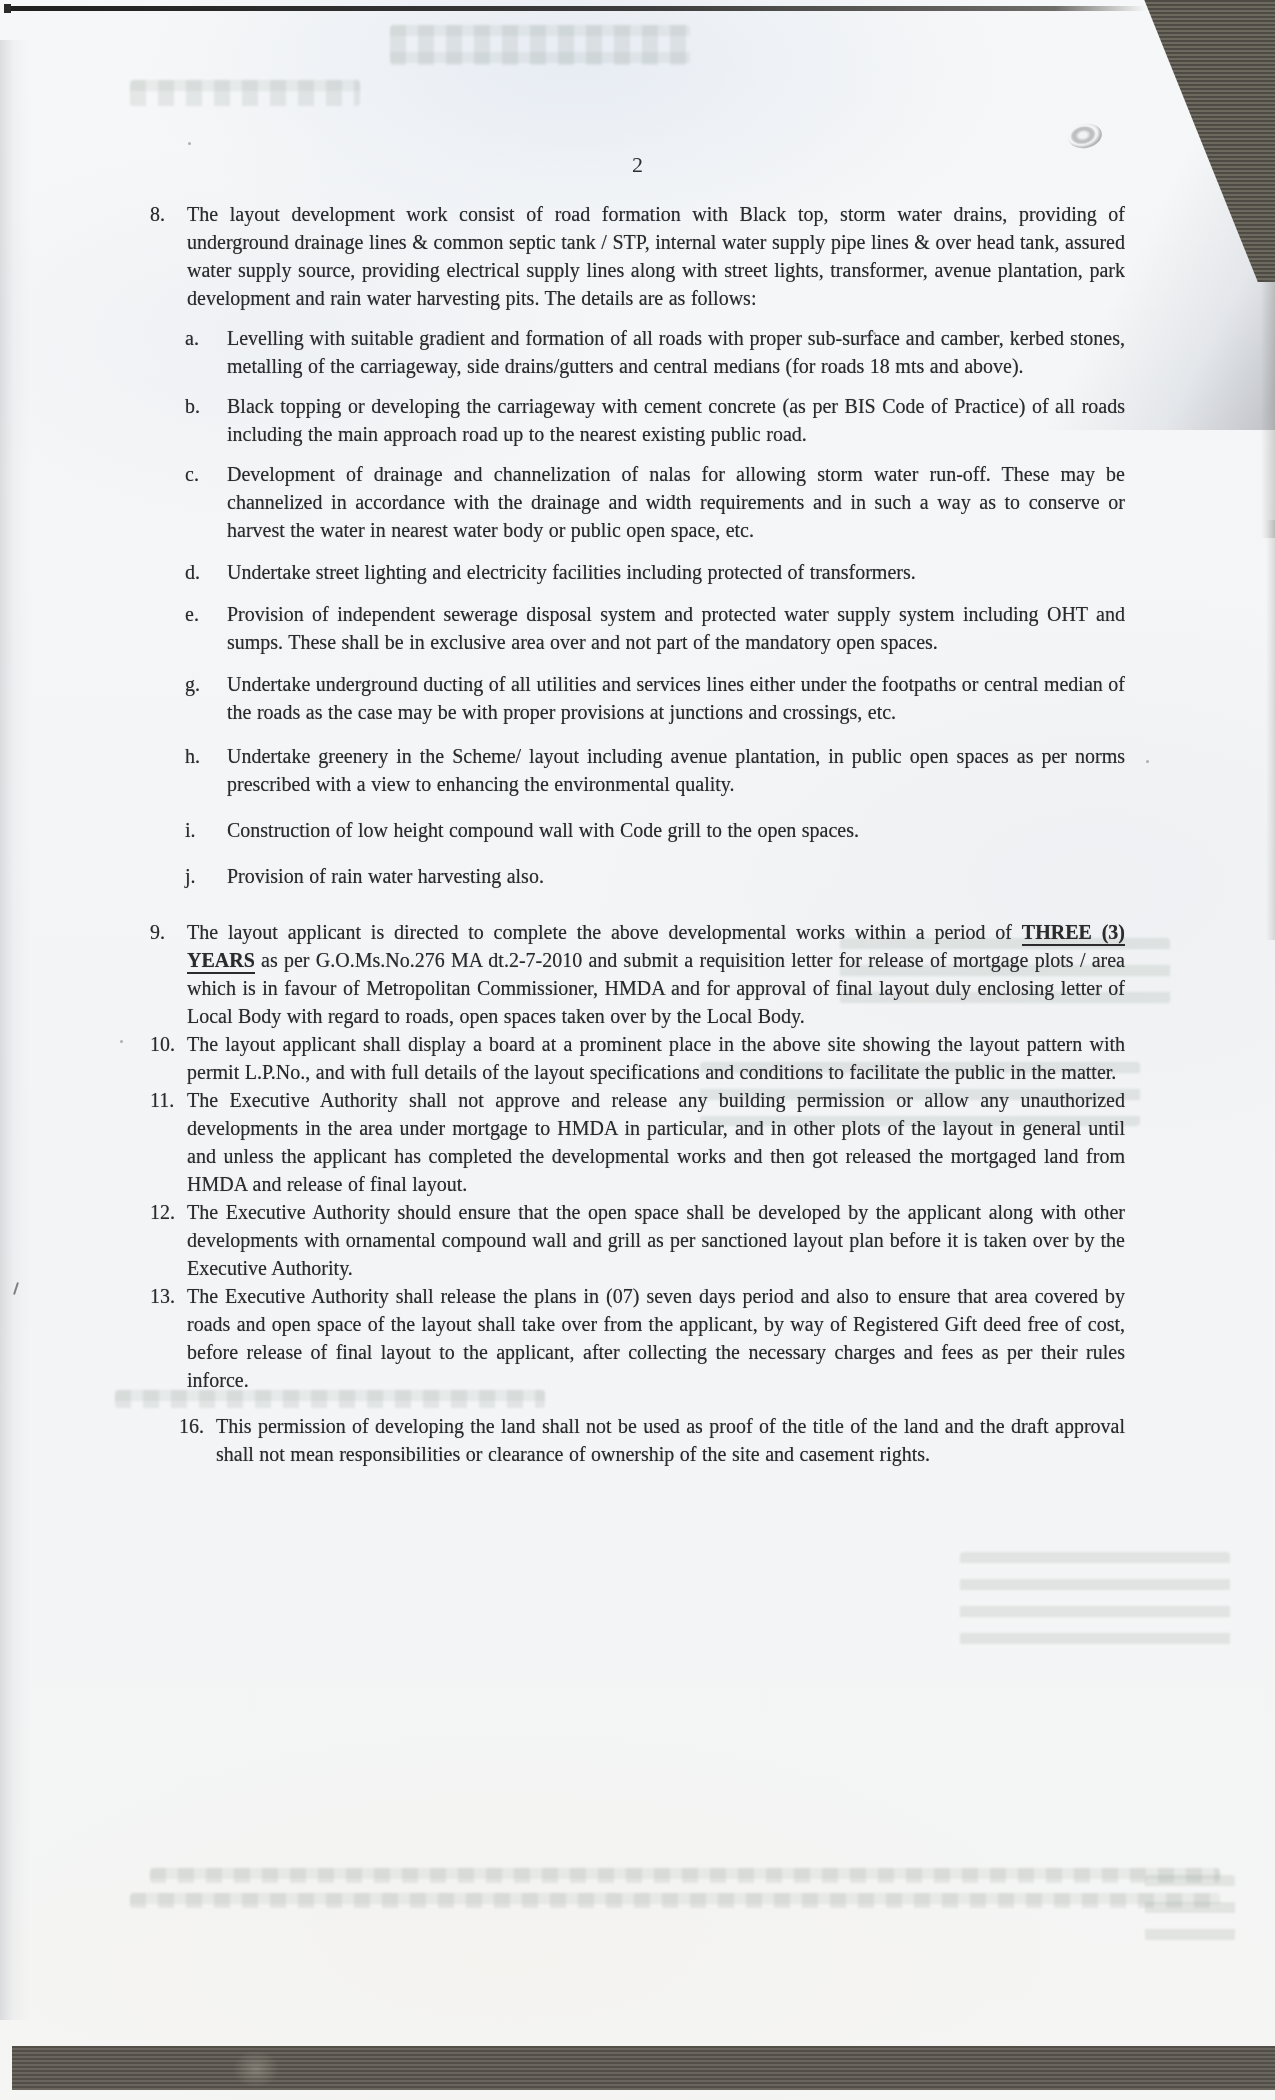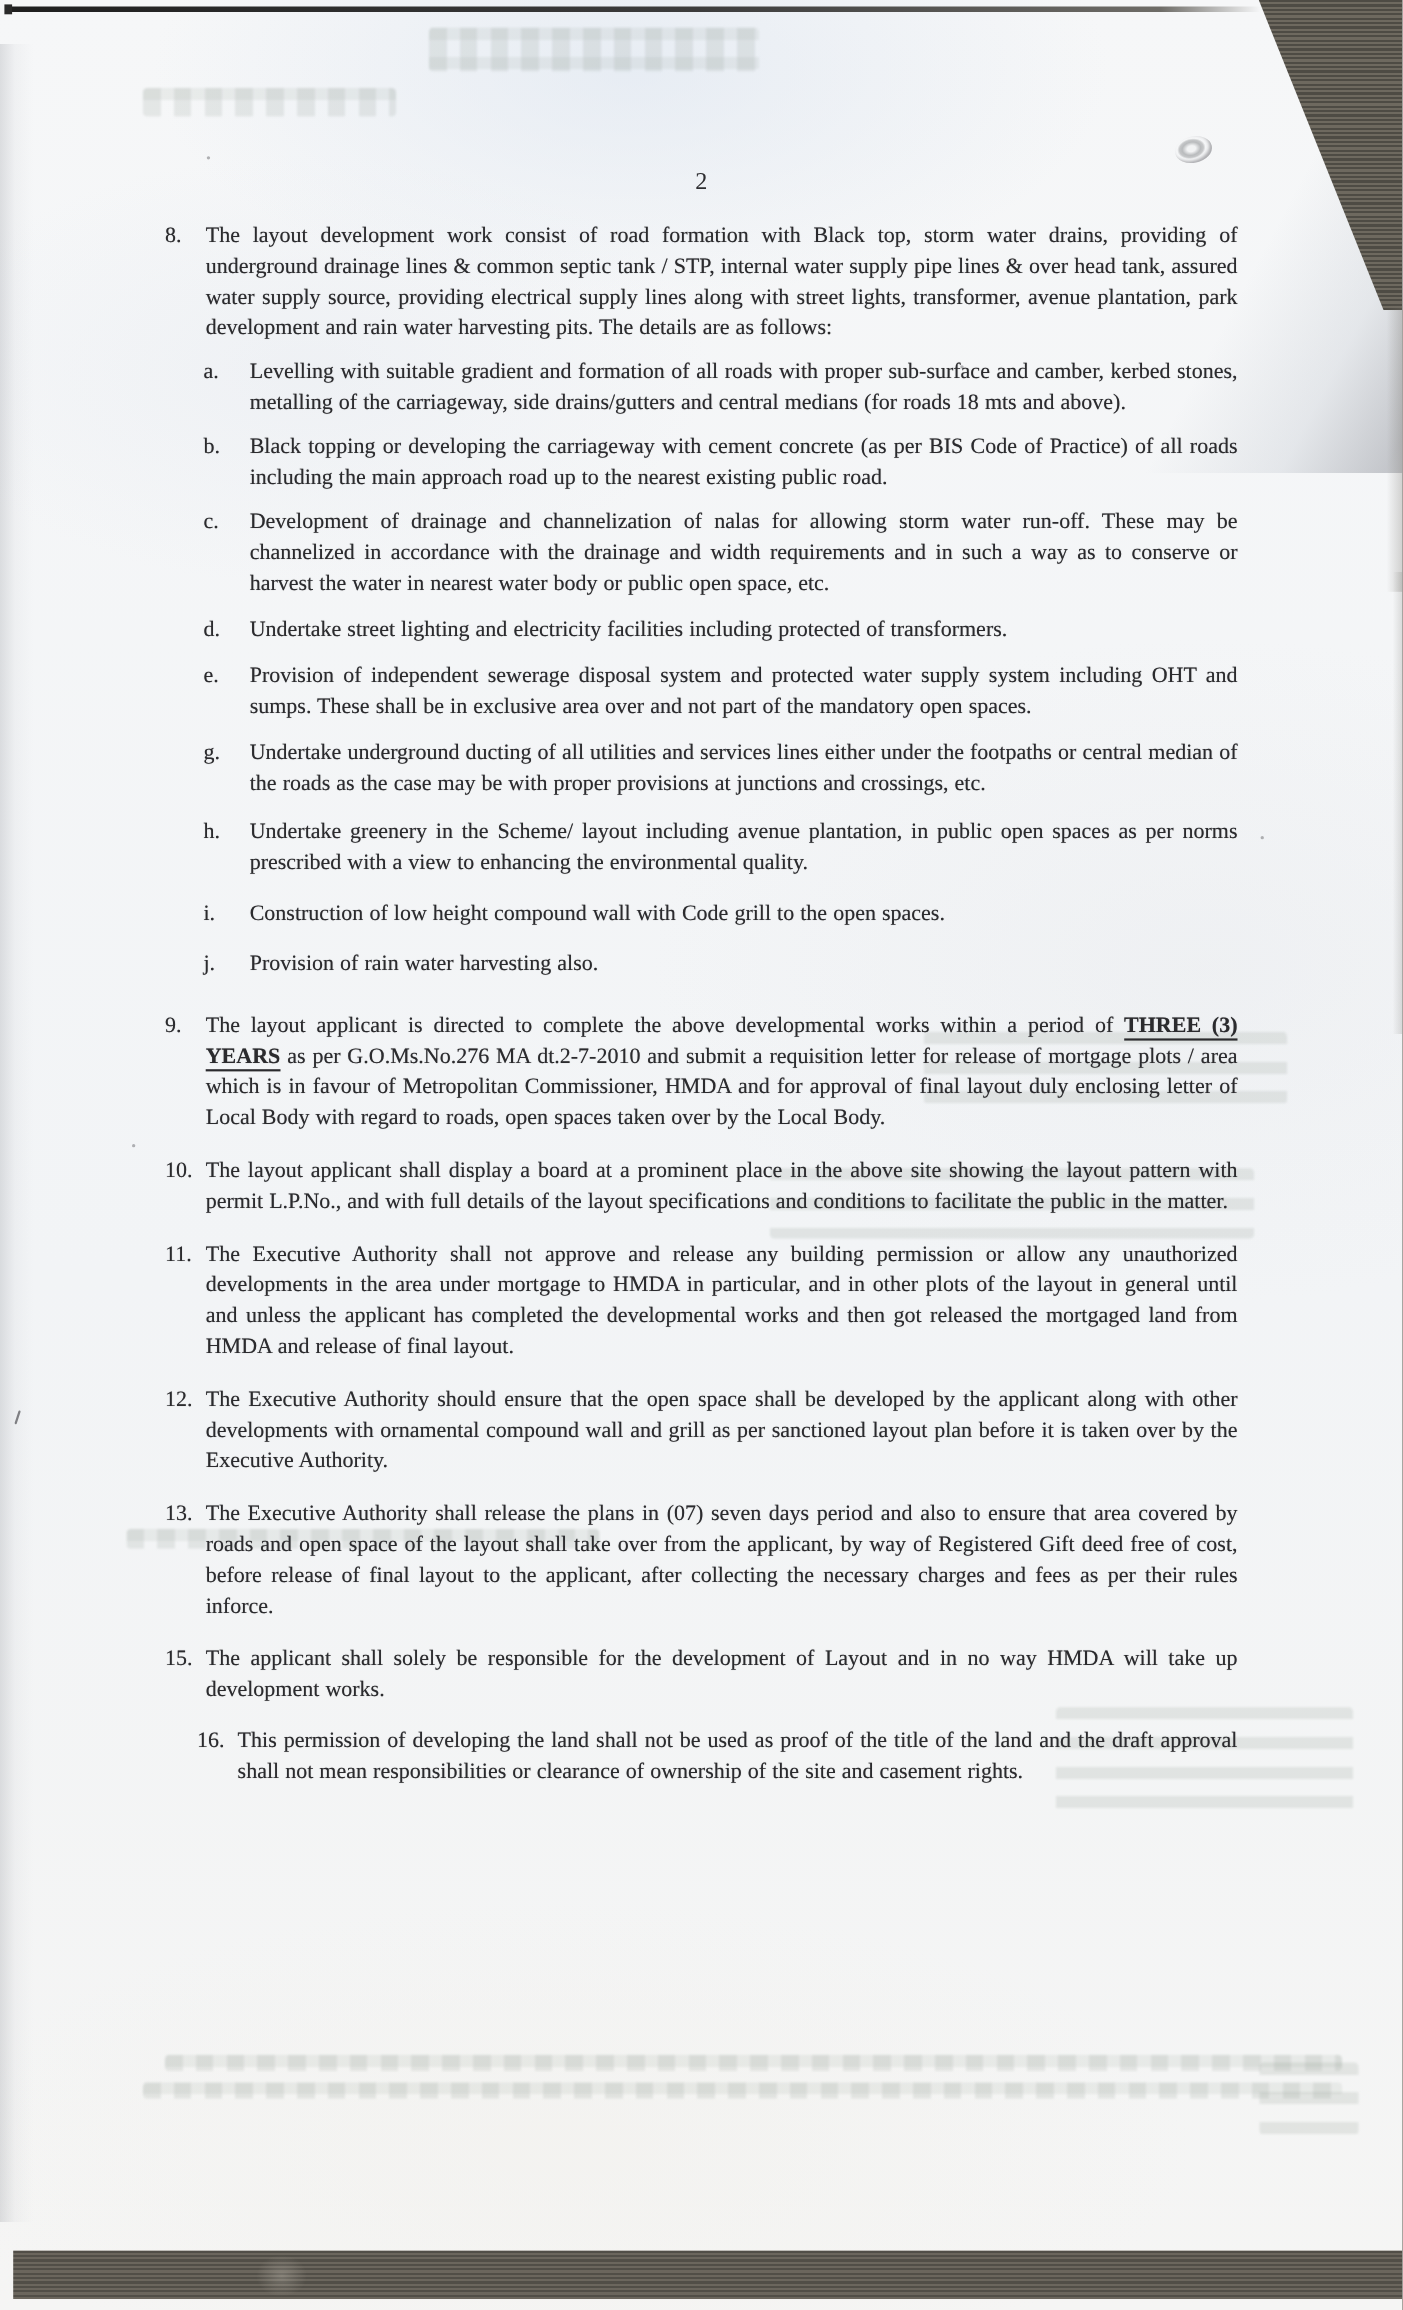--- a/index.html
+++ b/index.html
@@ -52,21 +52,21 @@
   .item{display:flex;align-items:flex-start;font-size:20px;line-height:28px;
     text-shadow:0 0 .7px rgba(43,43,46,.55);word-spacing:.5px;}
   .item .num{flex:0 0 37px;}
   .item .body{flex:1;text-align:justify;}
   .sub{margin-left:35px;}
   .sub .num{flex:0 0 42px;}
   .g-sub1{margin-top:12px;}
   .g-sub2{margin-top:14px;}
   .g-sub3{margin-top:16px;}
   .g-sub4{margin-top:18px;}
-  .g-main{margin-top:20px;}
+  .g-main{}
   .g-big{margin-top:28px;}
   .g-last{margin-top:18px;margin-left:29px;}
   .emph{font-weight:bold;border-bottom:2px solid #2b2b2e;padding-bottom:1px;}
   .bold{font-weight:normal;}
 </style>
 </head>
 <body>
 
 <div class="canvas">
 
@@ -158,24 +158,20 @@
       <span class="num">12.</span>
       <div class="body">The Executive Authority should ensure that the open space shall be developed by the applicant along with other developments with ornamental compound wall and grill as per sanctioned layout plan before it is taken over by the Executive Authority.</div>
     </section>
 
     <section class="item g-main">
       <span class="num">13.</span>
       <div class="body"><span>The Executive Authority shall release the plans in </span><span class="bold">(07) seven days</span><span> period and also to ensure that area covered by roads and open space of the layout shall take over from the applicant, by way of Registered Gift deed free of cost, before release of final layout to the applicant, after collecting the necessary charges and fees as per their rules inforce.</span></div>
     </section>
 
 
-    <section class="item g-main">
-      <span class="num">15.</span>
-      <div class="body">The applicant shall solely be responsible for the development of Layout and in no way HMDA will take up development works.</div>
-    </section>
 
     <section class="item g-last">
       <span class="num">16.</span>
       <div class="body">This permission of developing the land shall not be used as proof of the title of the land and the draft approval shall not mean responsibilities or clearance of ownership of the site and casement rights.</div>
     </section>
   </main>
 
   <div class="bottom-band">
     <div class="band-swirl"></div>
   </div>

